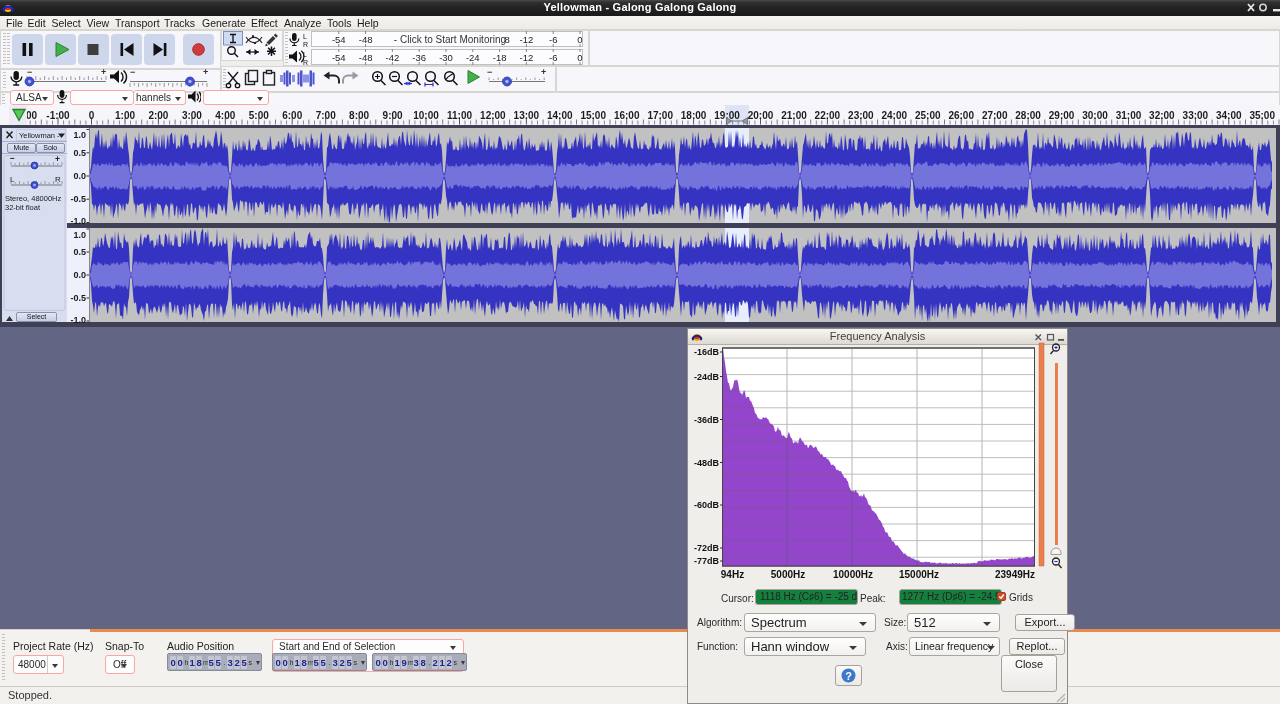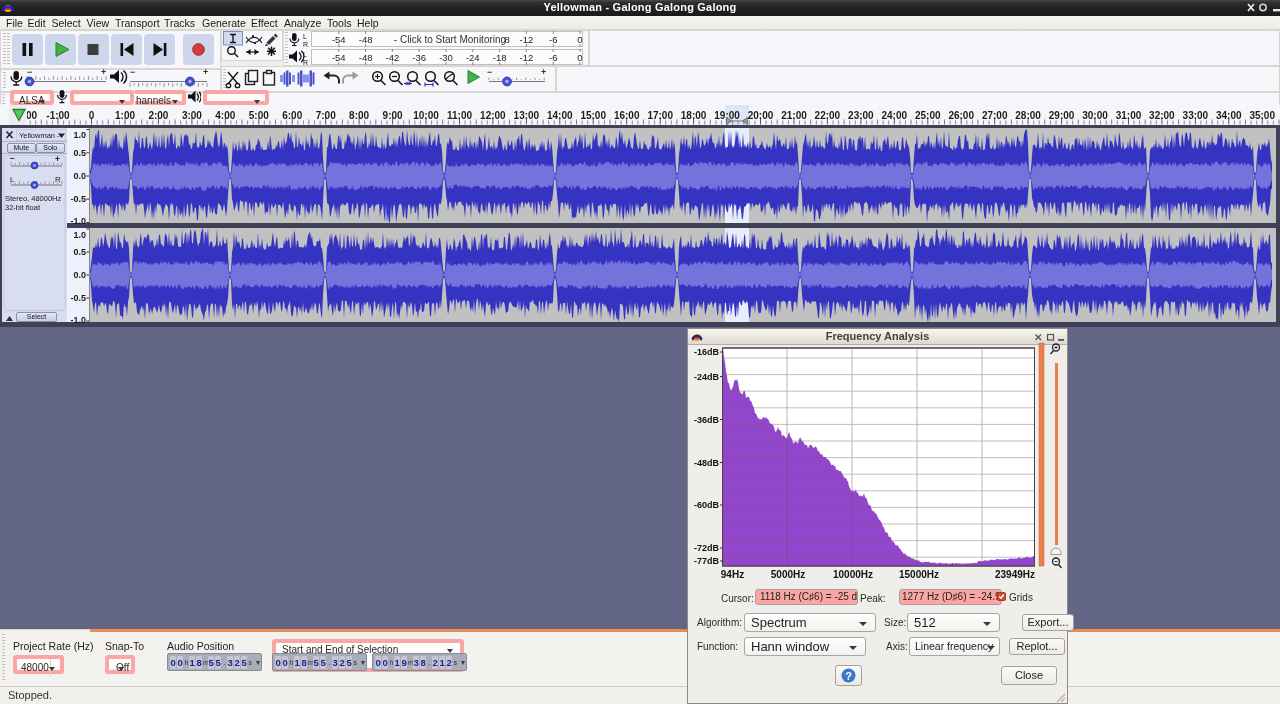--- a/index.html
+++ b/index.html
@@ -7,41 +7,41 @@
 #titlebar{left:0;top:0;width:1280px;height:16px;background:linear-gradient(#4a4a4a 0%,#303030 15%,#232323 45%,#1a1a1a 100%);}
 #title{width:100%;text-align:center;color:#fff;font-size:11px;font-weight:bold;line-height:15px;letter-spacing:.2px}
 #menubar{left:0;top:16px;width:1280px;height:14px;background:linear-gradient(#f6f4f0,#edebe6);border-bottom:1px solid #d9d6d0}
 .mi{position:absolute;top:0.5px;font-size:10.5px;color:#1a1a1a}
 #toolzone{left:0;top:30px;width:1280px;height:75px;background:#f0eeea}
 .tb{position:absolute;background:#f7f7fb;border:1px solid #d8d6d2}
 .grab{position:absolute;width:3px;background-image:repeating-linear-gradient(#c4c1bc 0 1px,transparent 1px 3px);}
 .tbtn{position:absolute;width:31px;height:31px;border-radius:4px;background:#cdd6eb}
 .mlab{font-size:9.5px;fill:#222}
 .pm{font-size:9px;fill:#333;font-weight:bold}
-.combo{position:absolute;background:#fdfdfd;border:4px solid #fca5a5;border-radius:3px;font-size:10px;color:#2a2a2a}
+.combo{position:absolute;background:#fdfdfd;border:1px solid #fca5a5;border-radius:3px;font-size:10px;color:#2a2a2a}
 .cbarrow{position:absolute;width:0;height:0;border-left:3.5px solid transparent;border-right:3.5px solid transparent;border-top:4px solid #3a3a3a}
 #ruler{left:0;top:105px;width:1280px;height:20px;background:#f6f6fa}
 .rlab{font-size:10px;font-weight:bold;fill:#1c1c1c}
 #trackzone{left:0;top:125px;width:1280px;height:202px;background:#3f3f55}
 .vlab{font-size:9px;font-weight:bold;fill:#1a1a1a}
 .tbutton{position:absolute;height:10px;background:linear-gradient(#e3e8f5,#c6cee7);border:1px solid #8b91a8;border-radius:2px;font-size:7px;color:#111;text-align:center;line-height:8.5px}
 #botbar{left:0;top:629px;width:1280px;height:57px;background:#f3f2ee;border-top:1px solid #d8d5d0}
 #botbar .lab{position:absolute;font-size:10.5px;color:#222}
 .tfield{position:absolute;width:95px;height:18px;background:#a8adb9;border-radius:2px;border:1px solid #878b97}
 .tdigits{position:absolute;top:2px;left:2px;height:14px;white-space:nowrap}
 .tdigits b{display:inline-block;width:6.4px;height:13px;line-height:13px;background:#c3c7d2;color:#23238e;font-size:9.5px;font-weight:bold;text-align:center;border-radius:1px;margin-right:0.6px;vertical-align:top}
 .tdigits i{display:inline-block;font-style:normal;color:#2a2a2a;font-size:7px;width:5px;line-height:14px;text-align:center;vertical-align:top}
 #statusbar{left:0;top:686px;width:1280px;height:18px;background:#f1f0ec;border-top:1px solid #cfccc7;font-size:11px;color:#333;padding:2px 0 0 8px}
 #dlg{left:687px;top:328px;width:381px;height:376px;background:#f0eeea;border:1px solid #8f8b84}
-#dlgtitle{position:absolute;left:0;top:0;width:379px;height:16px;background:linear-gradient(#f8f6f2,#ddd9d2);border-bottom:1px solid #b3afa7;text-align:center;font-size:11px;font-weight:bold;color:#454139;line-height:15px}
+#dlgtitle{position:absolute;left:0;top:0;width:379px;height:16px;background:linear-gradient(#f8f6f2,#ddd9d2);border-bottom:1px solid #b3afa7;text-align:center;font-size:11px;font-weight:normal;color:#454139;line-height:15px}
 .dblab{font-size:9px;font-weight:bold;fill:#111}
 .hzlab{font-size:10px;font-weight:bold;fill:#111}
 .dlab{position:absolute;font-size:10px;color:#2a2a2a}
 .dcombo{position:absolute;height:19px;background:linear-gradient(#fefefe,#f2f1ef);border:1px solid #aaa69f;border-radius:3px;font-size:13px;color:#222;line-height:17px;white-space:nowrap;overflow:hidden}
-.dfield{position:absolute;height:16px;background:#fca5a5;border:1px solid #a6a29b;border-radius:3px;font-size:10px;color:#222;line-height:14px;white-space:nowrap;overflow:hidden}
+.dfield{position:absolute;height:16px;background:#15803d;border:1px solid #a6a29b;border-radius:3px;font-size:10px;color:#222;line-height:14px;white-space:nowrap;overflow:hidden}
 .dbtn{position:absolute;height:17px;background:linear-gradient(#fbfaf9,#eceae6);border:1px solid #a6a29b;border-radius:3px;font-size:11px;color:#222;text-align:center;line-height:15px}
 </style></head><body>
 <div id="stage">
 <div class="abs" id="menubar">
  <span class="mi" style="left:6px">File</span>
  <span class="mi" style="left:27.5px">Edit</span>
  <span class="mi" style="left:51.5px">Select</span>
  <span class="mi" style="left:86.5px">View</span>
  <span class="mi" style="left:115px">Transport</span>
  <span class="mi" style="left:164px">Tracks</span>
@@ -799,31 +799,31 @@
  <div class="abs" style="left:309px;top:263px;width:9px;height:9px;background:#cc4e2c;border:1px solid #a93d20;border-radius:2px">
         <svg width="7" height="7" viewBox="0 0 7 7" style="position:absolute;left:0;top:0">
           <path d="M1.2,3.5 L3,5.2 L5.8,1.5" stroke="#fff" stroke-width="1.4" fill="none"></path>
         </svg>
       </div>
  <div class="dlab" style="left:321px;top:263px">Grids</div>
  <div class="dlab" style="left:9px;top:288px">Algorithm:</div>
  <div class="dcombo" style="left:56px;top:284px;width:132px"><span style="margin-left:6px">Spectrum</span><span class="cbarrow" style="right:8px;top:8px;border-left-width:4px;border-right-width:4px;border-top-width:4.5px"></span></div>
  <div class="dlab" style="left:196px;top:288px">Size:</div>
  <div class="dcombo" style="left:219px;top:284px;width:93px"><span style="margin-left:6px">512</span><span class="cbarrow" style="right:8px;top:8px;border-left-width:4px;border-right-width:4px;border-top-width:4.5px"></span></div>
- <div class="dbtn" style="left:334px;top:285px;width:52px">Export...</div>
+ <div class="dbtn" style="left:327px;top:285px;width:60px">Export...</div>
  <div class="dlab" style="left:9px;top:312px">Function:</div>
  <div class="dcombo" style="left:56px;top:308px;width:122px"><span style="margin-left:6px">Hann window</span><span class="cbarrow" style="right:8px;top:8px;border-left-width:4px;border-right-width:4px;border-top-width:4.5px"></span></div>
  <div class="dlab" style="left:198px;top:312px">Axis:</div>
  <div class="dcombo" style="left:221px;top:308px;width:91px;font-size:10.5px"><span style="margin-left:5px">Linear frequency</span><span class="cbarrow" style="right:4px;top:8px;border-left-width:4px;border-right-width:4px;border-top-width:4.5px"></span></div>
  <div class="dbtn" style="left:321px;top:309px;width:56px">Replot...</div>
  <div class="dbtn" style="left:147px;top:336px;width:27px;height:21px"><svg width="15" height="15" viewBox="0 0 15 15" style="margin-top:2px">
           <circle cx="7.5" cy="7.5" r="7" fill="#3c79c8"></circle>
           <text x="7.5" y="11.5" text-anchor="middle" font-size="11" font-weight="bold" fill="#fff">?</text>
         </svg></div>
- <div class="dbtn" style="left:313px;top:337px;width:56px;height:19px;line-height:17px">Close</div>
+ <div class="dbtn" style="left:313px;top:326px;width:56px;height:37px;line-height:17px">Close</div>
  <svg class="abs" style="left:368px;top:364px" width="10" height="10" viewBox="0 0 10 10">
         <path d="M9,1 L1,9 M9,5 L5,9" stroke="#b5b1a9" stroke-width="1.3"></path>
       </svg>
 </div>
 
 <svg class="abs" style="left:0;top:0" width="1280" height="704" viewBox="0 0 1280 704">
  <rect x="722.5" y="348" width="312" height="218" fill="#fff" stroke="#444"></rect>
  <path d="M722,566 L722,350.7 L723,347.7 L724,356.9 L725,362.7 L726,371.1 L727,376.3 L728,382.9 L729,383.0 L730,388.6 L731,390.7 L732,388.6 L733,387.0 L734,381.7 L735,379.6 L736,380.7 L737,379.2 L738,382.2 L739,388.4 L740,393.0 L741,392.6 L742,395.0 L743,393.0 L744,390.2 L745,391.8 L746,398.2 L747,396.7 L748,397.0 L749,397.1 L750,400.7 L751,401.0 L752,403.5 L753,406.1 L754,408.2 L755,413.3 L756,413.4 L757,415.7 L758,418.6 L759,418.1 L760,419.7 L761,418.7 L762,419.6 L763,416.8 L764,417.7 L765,418.0 L766,417.0 L767,418.7 L768,419.1 L769,420.9 L770,423.7 L771,423.4 L772,424.4 L773,425.1 L774,426.9 L775,431.6 L776,431.7 L777,430.0 L778,426.4 L779,430.6 L780,429.4 L781,431.9 L782,436.3 L783,435.3 L784,435.6 L785,436.9 L786,438.1 L787,438.3 L788,434.2 L789,431.8 L790,435.6 L791,437.9 L792,438.6 L793,443.1 L794,443.3 L795,441.1 L796,442.7 L797,441.5 L798,444.0 L799,439.8 L800,437.2 L801,438.7 L802,441.2 L803,441.2 L804,443.3 L805,445.3 L806,444.7 L807,445.1 L808,448.6 L809,446.5 L810,444.7 L811,445.1 L812,445.8 L813,447.4 L814,447.9 L815,446.8 L816,446.6 L817,448.6 L818,451.6 L819,451.1 L820,453.5 L821,454.7 L822,453.4 L823,456.4 L824,456.9 L825,457.1 L826,457.3 L827,459.5 L828,458.8 L829,460.8 L830,461.9 L831,464.5 L832,465.2 L833,464.2 L834,466.0 L835,466.0 L836,469.3 L837,470.2 L838,469.4 L839,470.9 L840,471.3 L841,470.9 L842,473.8 L843,474.8 L844,477.2 L845,478.1 L846,478.1 L847,480.8 L848,481.5 L849,486.4 L850,488.2 L851,490.6 L852,491.4 L853,490.1 L854,492.2 L855,490.4 L856,489.7 L857,493.0 L858,492.6 L859,495.8 L860,496.4 L861,494.8 L862,496.9 L863,495.7 L864,493.2 L865,497.2 L866,497.8 L867,499.6 L868,503.1 L869,505.2 L870,505.0 L871,506.9 L872,510.6 L873,510.8 L874,511.5 L875,513.1 L876,513.5 L877,515.5 L878,517.5 L879,519.8 L880,520.1 L881,522.1 L882,523.6 L883,527.1 L884,527.5 L885,531.3 L886,532.8 L887,532.0 L888,534.2 L889,536.9 L890,536.8 L891,537.8 L892,541.4 L893,541.2 L894,541.9 L895,544.2 L896,545.7 L897,545.0 L898,545.7 L899,547.8 L900,548.8 L901,549.9 L902,551.7 L903,552.6 L904,554.5 L905,552.7 L906,554.9 L907,555.4 L908,556.8 L909,556.6 L910,557.1 L911,557.9 L912,558.4 L913,558.5 L914,558.8 L915,560.1 L916,559.8 L917,560.7 L918,560.6 L919,560.2 L920,561.9 L921,562.0 L922,562.3 L923,562.3 L924,562.4 L925,561.5 L926,562.1 L927,561.8 L928,562.2 L929,561.8 L930,562.3 L931,563.2 L932,562.3 L933,563.0 L934,562.6 L935,562.6 L936,563.4 L937,563.5 L938,563.0 L939,563.3 L940,562.5 L941,562.8 L942,563.8 L943,563.3 L944,563.3 L945,563.6 L946,562.7 L947,563.5 L948,563.4 L949,563.9 L950,563.0 L951,564.1 L952,562.9 L953,563.1 L954,563.6 L955,563.7 L956,563.1 L957,563.0 L958,564.0 L959,563.1 L960,563.6 L961,563.7 L962,563.4 L963,563.6 L964,563.5 L965,564.1 L966,563.1 L967,563.8 L968,563.1 L969,563.4 L970,563.7 L971,563.1 L972,563.0 L973,563.6 L974,562.5 L975,562.9 L976,563.3 L977,562.9 L978,561.2 L979,561.0 L980,560.7 L981,561.5 L982,561.3 L983,561.2 L984,560.4 L985,560.0 L986,560.9 L987,560.6 L988,560.4 L989,560.8 L990,560.2 L991,559.3 L992,560.3 L993,559.6 L994,560.0 L995,560.4 L996,559.2 L997,559.1 L998,559.0 L999,559.6 L1000,559.2 L1001,559.6 L1002,559.7 L1003,558.9 L1004,559.5 L1005,558.9 L1006,559.2 L1007,559.7 L1008,559.6 L1009,558.5 L1010,558.9 L1011,558.6 L1012,558.1 L1013,559.1 L1014,558.8 L1015,558.2 L1016,558.7 L1017,558.4 L1018,558.1 L1019,557.4 L1020,557.4 L1021,558.4 L1022,558.4 L1023,557.8 L1024,558.1 L1025,557.6 L1026,556.9 L1027,556.8 L1028,556.9 L1029,557.7 L1030,557.4 L1031,557.4 L1032,557.3 L1033,556.2 L1034,556.1 L1034,566 Z" fill="#9345cb"></path>
  <g opacity="0.42">
         <line x1="723" y1="358.0" x2="1034" y2="358.0" stroke="#666"></line>

